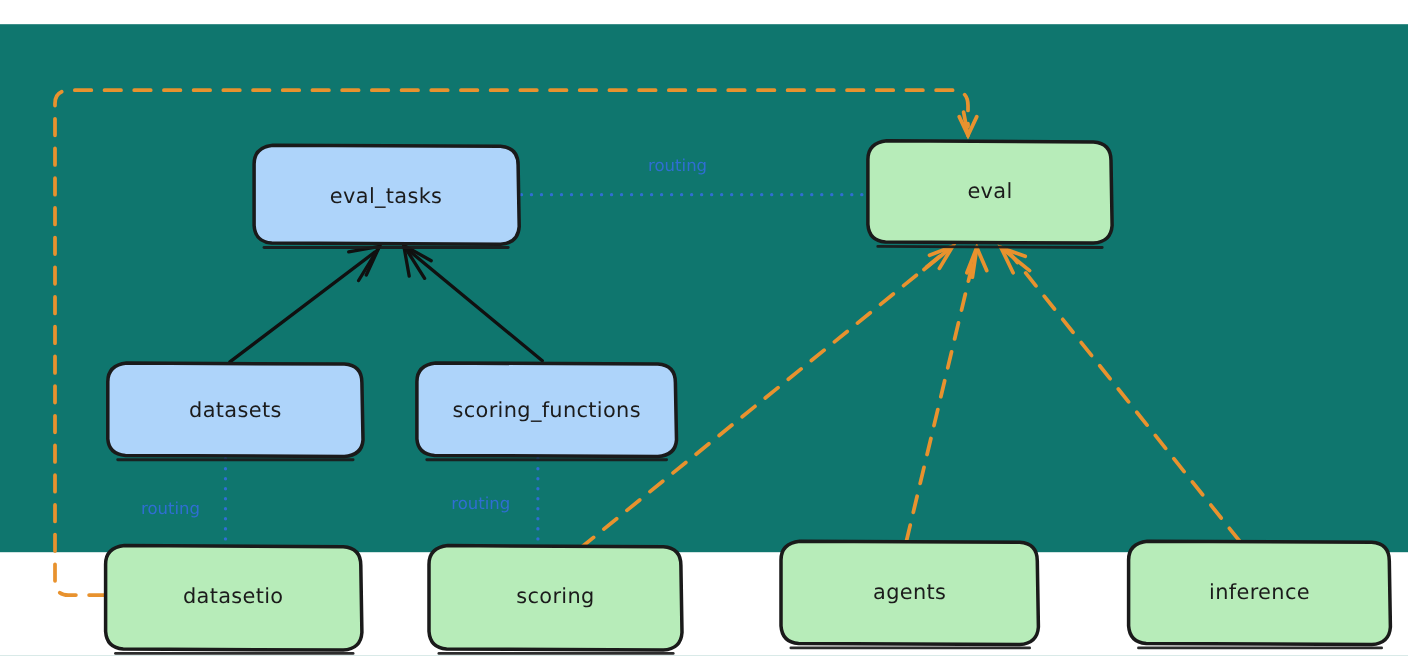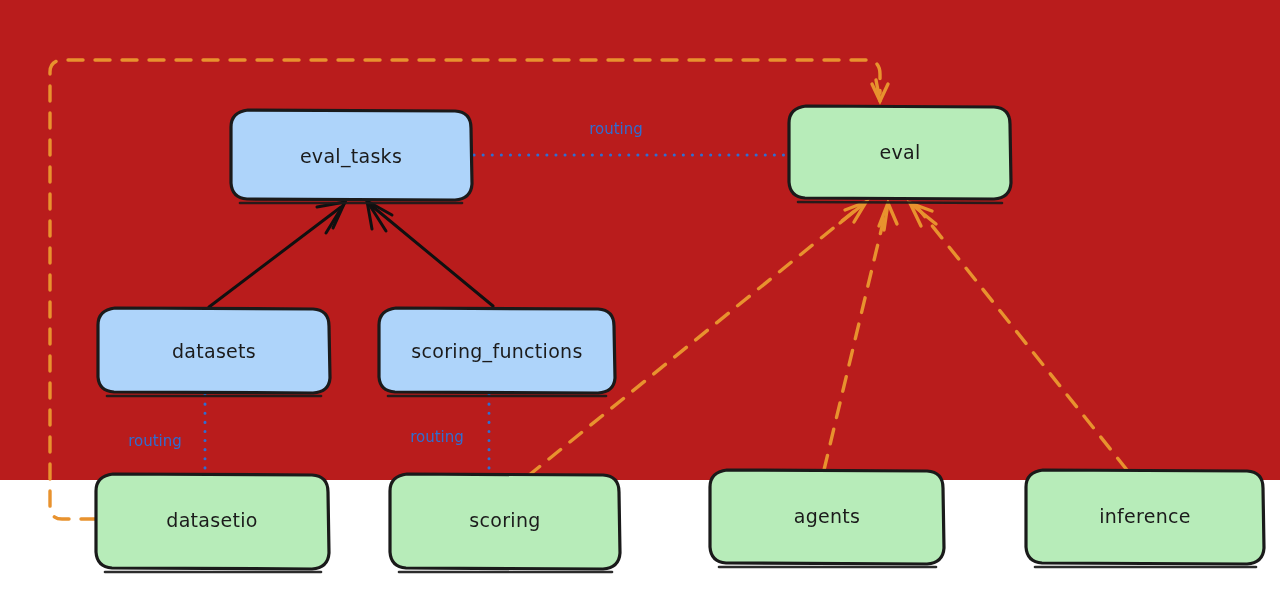--- a/index.html
+++ b/index.html
@@ -10,21 +10,22 @@
   body {
     width: 1280px;
     height: 596px;
     overflow: hidden;
     font-family: "DejaVu Sans", sans-serif;
   }
   #diagram-root {
     position: relative;
     width: 1280px;
     height: 480px;
-    background: #b91c1c;
+    background: #0f766e;
+    margin-top: 22px;
   }
   svg.canvas {
     position: absolute;
     top: 0;
     left: 0;
     width: 1280px;
     height: 596px;
   }
   .node-label {
     font-family: "DejaVu Sans", sans-serif;

